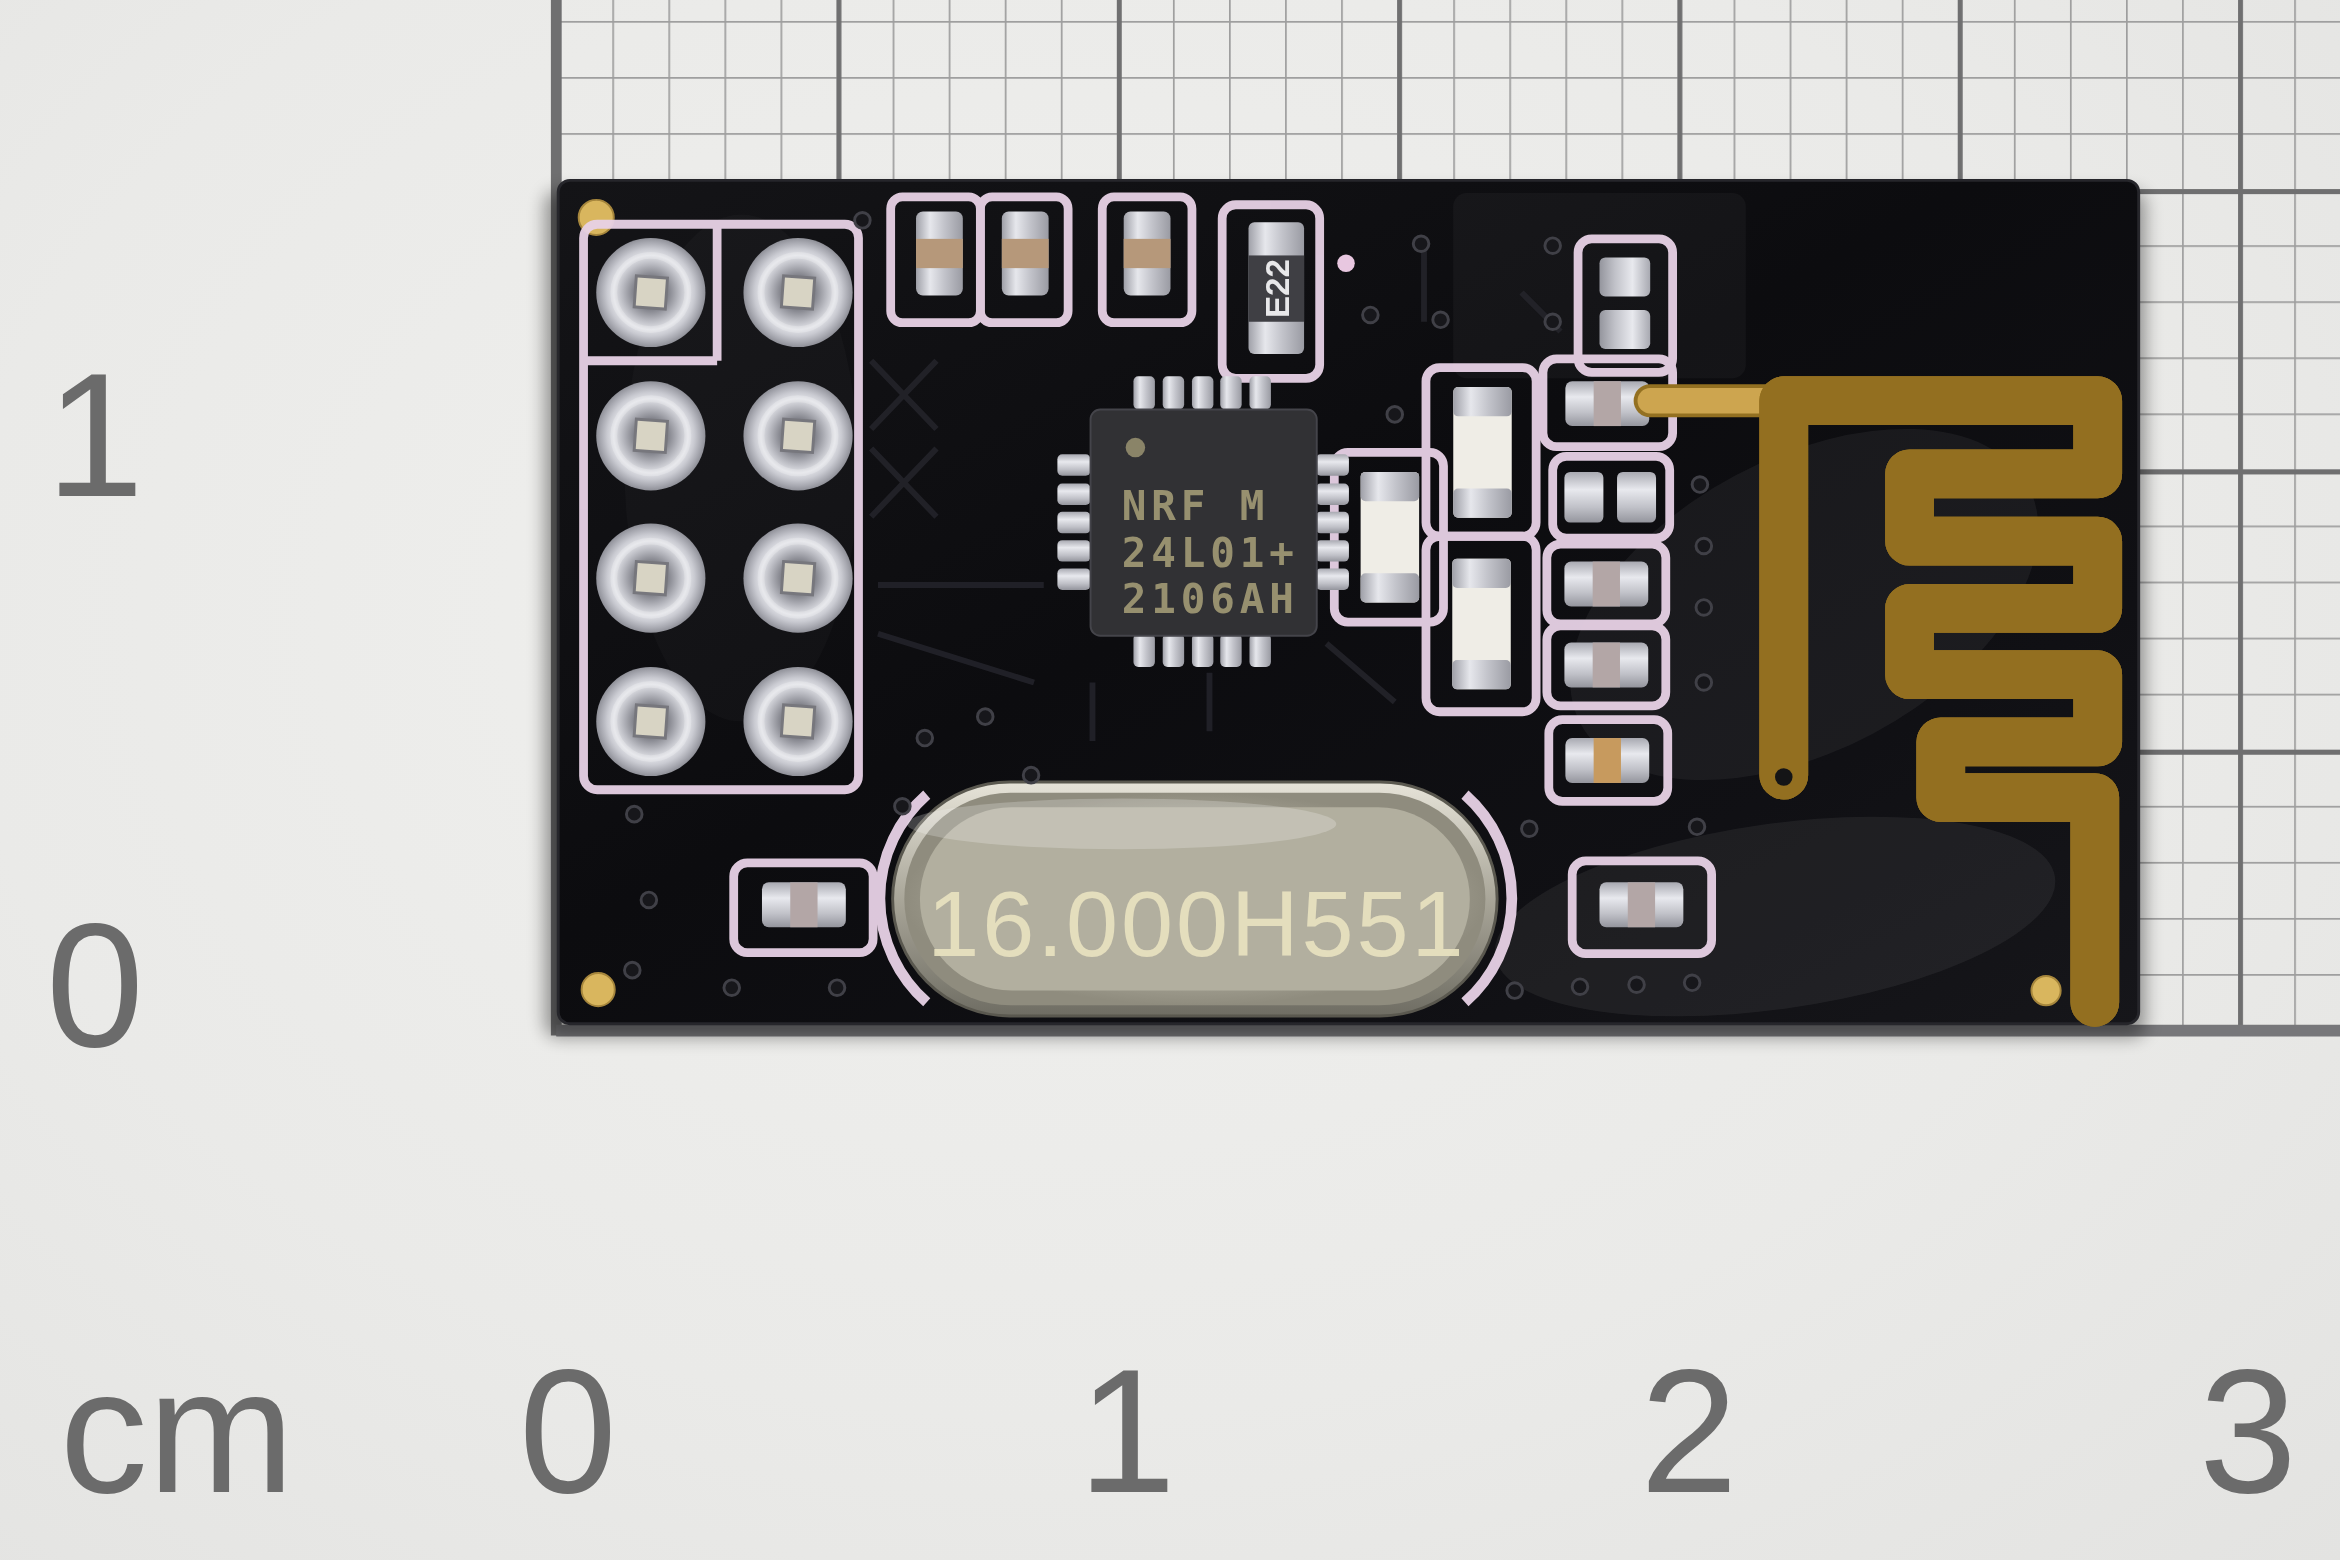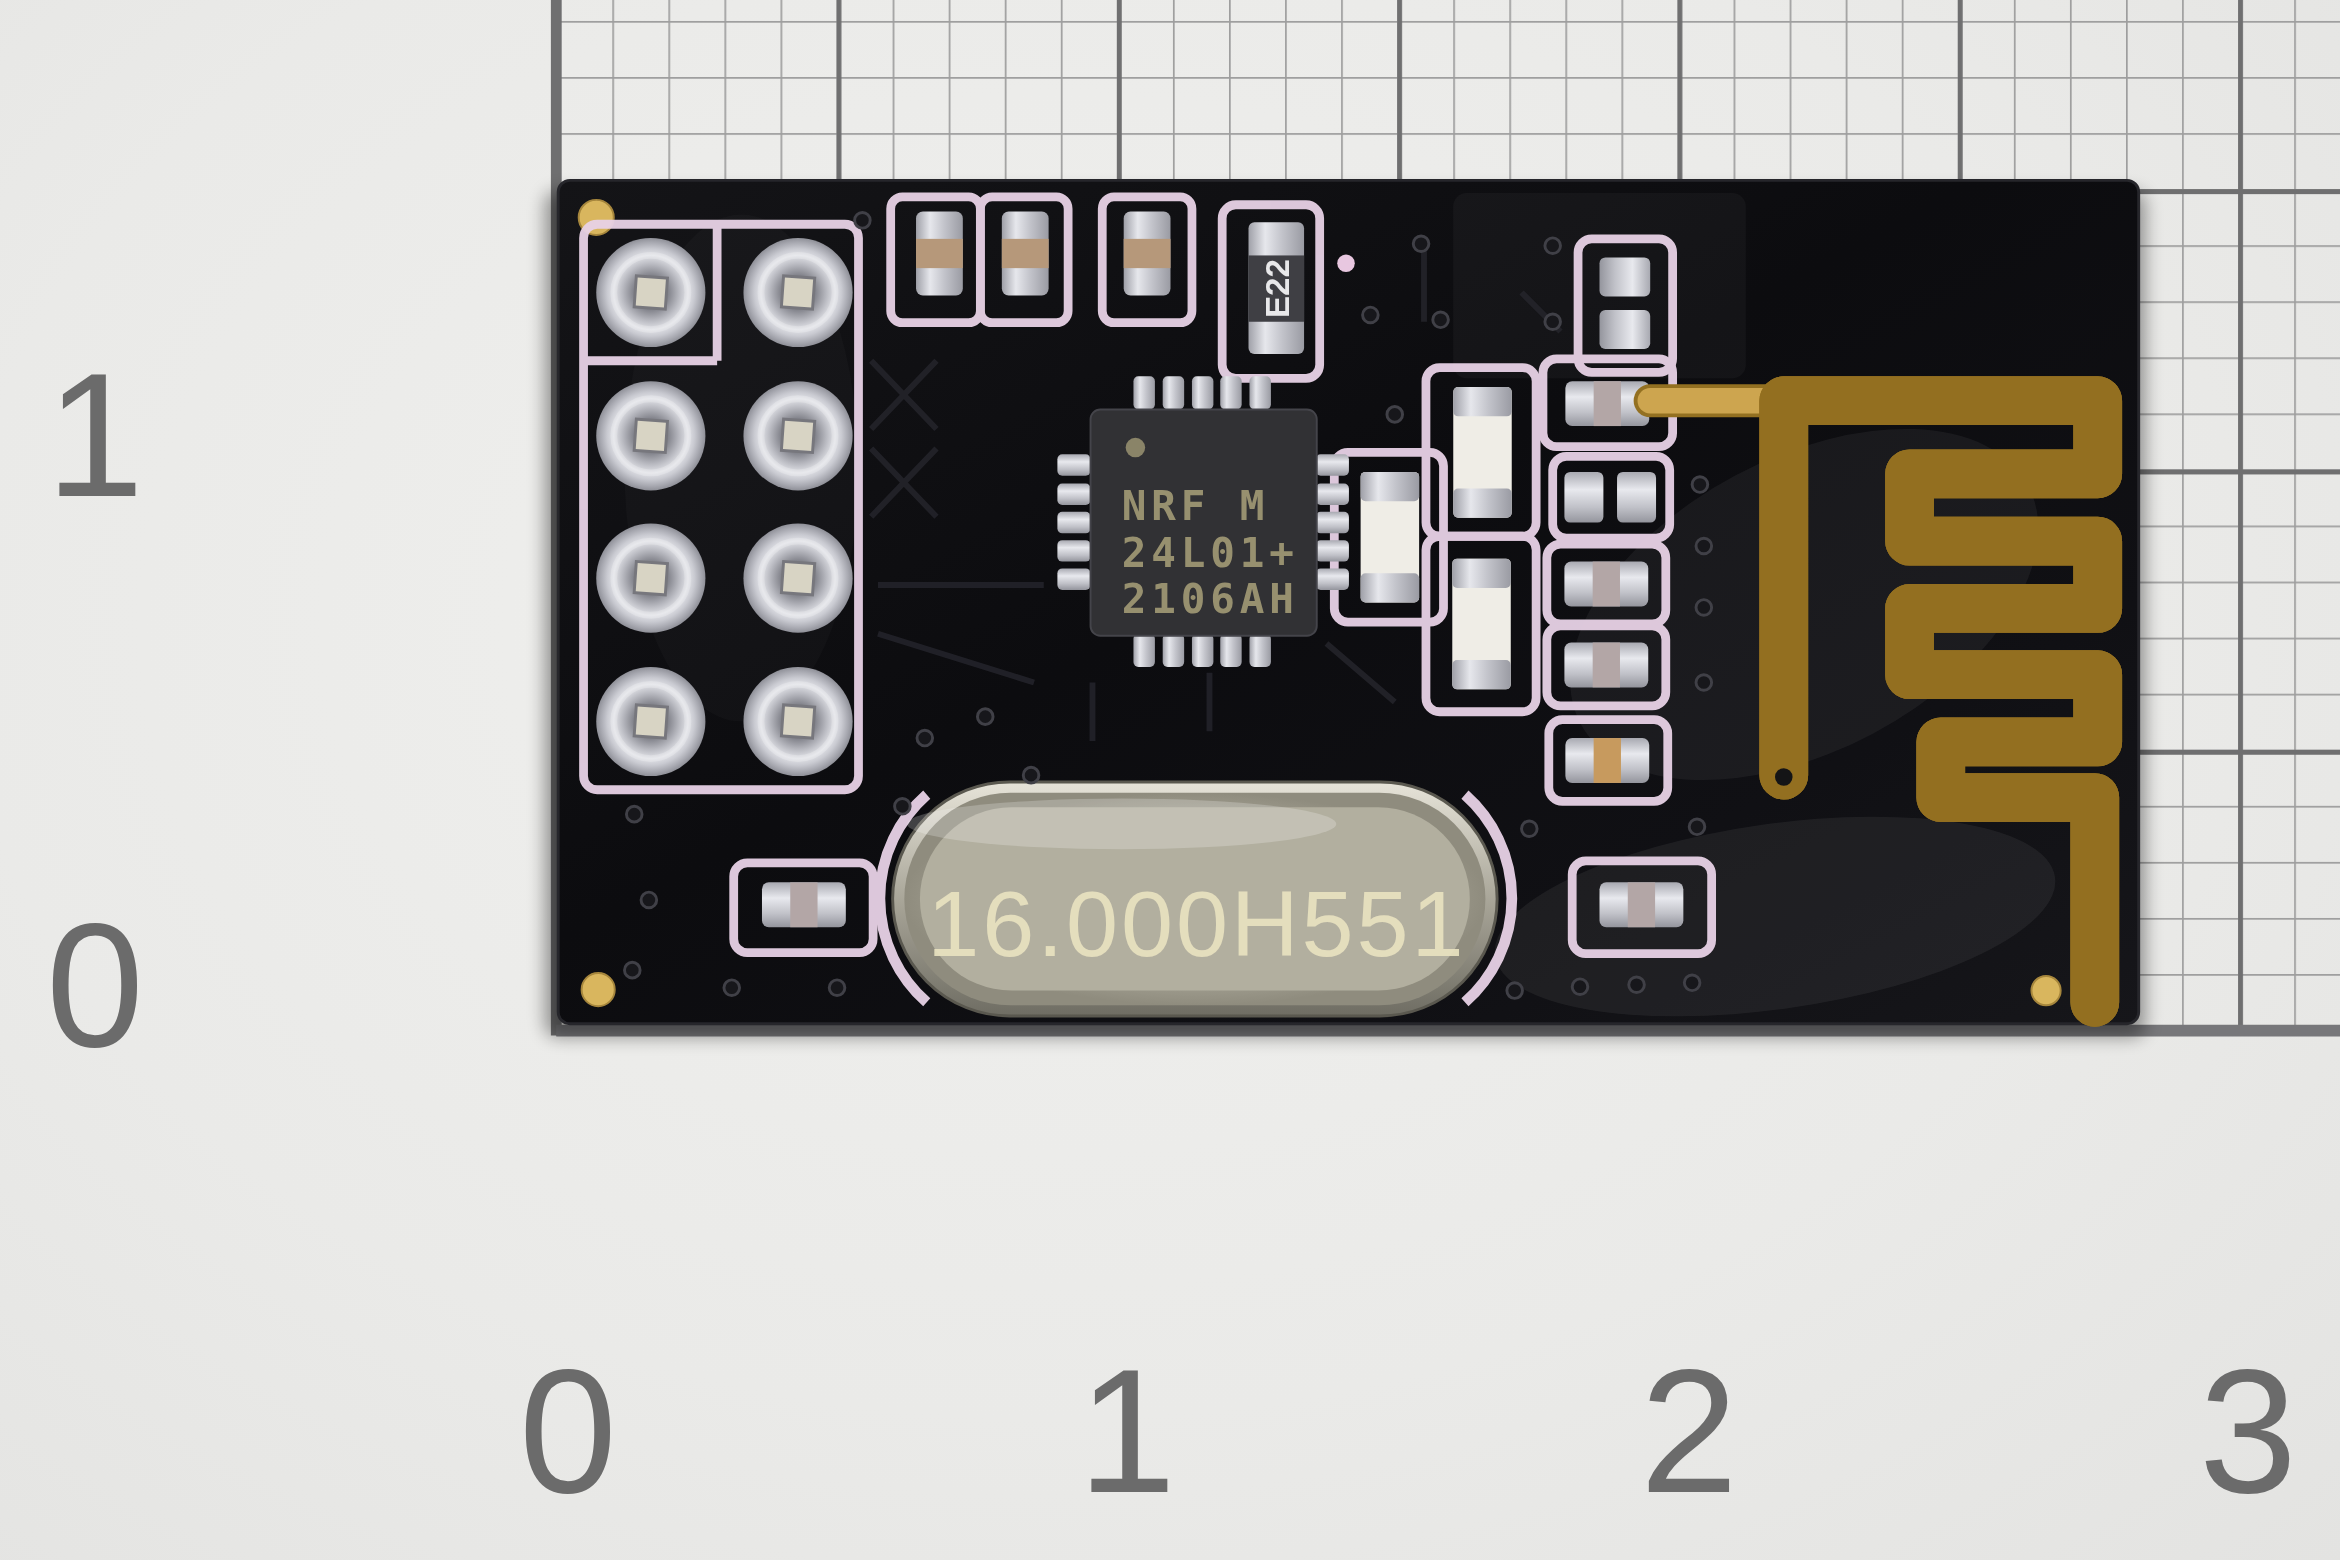--- a/index.html
+++ b/index.html
@@ -259,18 +259,19 @@
         <path id="ant" d="M1829,795 L1829,411 L2151,411 L2151,486 L1958,486 L1958,555 L2151,555 L2151,624 L1958,624 L1958,692 L2151,692 L2151,761 L1990,761 L1990,818 L2148,818 L2148,1028" stroke="#937021" stroke-width="50"></path>
         <use href="#ant" stroke="#cda54f" stroke-width="40"></use>
         <use href="#ant" stroke="#e6c87e" stroke-width="24" opacity="0.55"></use>
         <circle cx="1829" cy="797" r="9" fill="#141416"></circle>
       </g>
     </g>
   </svg>
 
   <div class="ruler-label" style="left:95px;top:435px">1</div>
   <div class="ruler-label" style="left:95px;top:985px">0</div>
+  <div class="ruler-label" style="left:177px;top:1431px">cm</div>
   <div class="ruler-label" style="left:568px;top:1431px">0</div>
   <div class="ruler-label" style="left:1127px;top:1431px">1</div>
   <div class="ruler-label" style="left:1689px;top:1431px">2</div>
   <div class="ruler-label" style="left:2248px;top:1431px">3</div>
 </div>
 
 
 </body></html>

